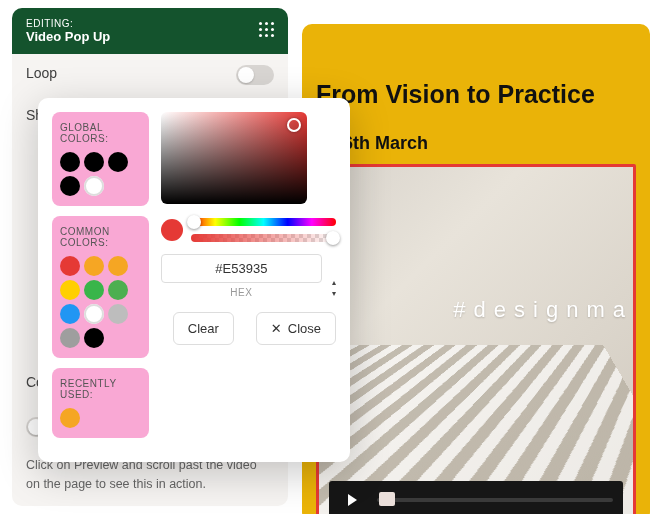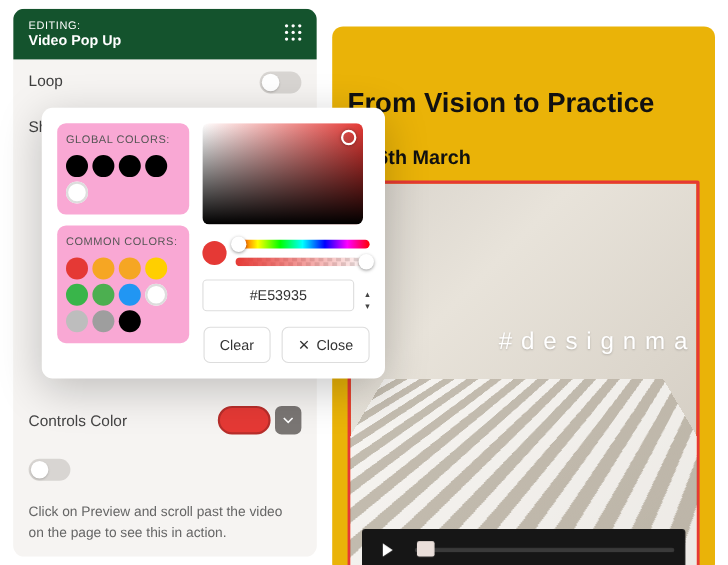--- a/index.html
+++ b/index.html
@@ -58,21 +58,21 @@
 .alpha-bar { height:8px; border-radius:4px; background: linear-gradient(to right, #e53935, rgba(229,57,53,0)), repeating-conic-gradient(#ddd 0 25%, #fff 0 50%) 0/8px 8px; position:relative; }
 .slider-knob { position:absolute; top:-3px; width:14px; height:14px; background:#fff; border-radius:50%; box-shadow:0 1px 3px rgba(0,0,0,.4); }
 
 .hex-row { margin-top:12px; display:flex; align-items:flex-end; gap:10px; }
 .hex-box { flex:1; text-align:center; }
 .hex-input { width:100%; border:1px solid #ddd; border-radius:4px; padding:6px; text-align:center; font-size:13px; color:#333; }
 .hex-label { font-size:10px; color:#999; margin-top:4px; letter-spacing:.5px; }
 .spinner { display:flex; flex-direction:column; gap:2px; font-size:8px; color:#444; }
 
 .pop-footer { display:flex; gap:10px; justify-content:flex-end; margin-top:14px; }
-.btn { border:1px solid #ddd; background:#fff; border-radius:6px; padding:8px 14px; font-size:13px; color:#333; display:flex; align-items:center; gap:6px; }
+.btn { border:1px solid #ddd; background:#fff; border-radius:6px; padding:8px 14px; font-size:13px; color:#333; display:flex; align-items:center; gap:6px;margin-left:12px; }
 .x-icon { font-size:13px; }
 </style>
 </head>
 <body>
 
 <div class="sidebar">
   <div class="sidebar-header">
     <div class="editing-label">EDITING:</div>
     <div class="editing-title">Video Pop Up</div>
     <div class="grid-icon">
@@ -166,39 +166,46 @@
           <div class="swatch" style="background:#ffcf00"></div>
           <div class="swatch" style="background:#39b54a"></div>
           <div class="swatch" style="background:#4caf50"></div>
           <div class="swatch" style="background:#2196f3"></div>
           <div class="swatch ring" style="background:#fff"></div>
           <div class="swatch" style="background:#bdbdbd"></div>
           <div class="swatch" style="background:#9e9e9e"></div>
           <div class="swatch" style="background:#000"></div>
         </div>
       </div>
+      <div class="swatch-box">
+        <div class="section-label">RECENTLY USED:</div>
+        <div class="swatch-row">
+          <div class="swatch" style="background:#f5a623"></div>
+        </div>
+      </div>
     </div>
     <div class="pop-right">
       <div class="sat-field">
         <div class="sat-cursor"></div>
       </div>
       <div class="slider-area">
         <div class="current-color"></div>
         <div class="sliders">
           <div class="hue-bar">
               <div class="slider-knob" style="left:-4px"></div>
             </div>
           <div class="alpha-bar">
               <div class="slider-knob" style="right:-4px"></div>
             </div>
         </div>
       </div>
       <div class="hex-row">
         <div class="hex-box">
           <input class="hex-input" value="#E53935" style="">
+          <div class="hex-label">HEX</div>
         </div>
         <div class="spinner">
           <span>▴</span>
           <span>▾</span>
         </div>
       </div>
       <div class="pop-footer">
         <button class="btn">
             <span>Clear</span>
           </button>

